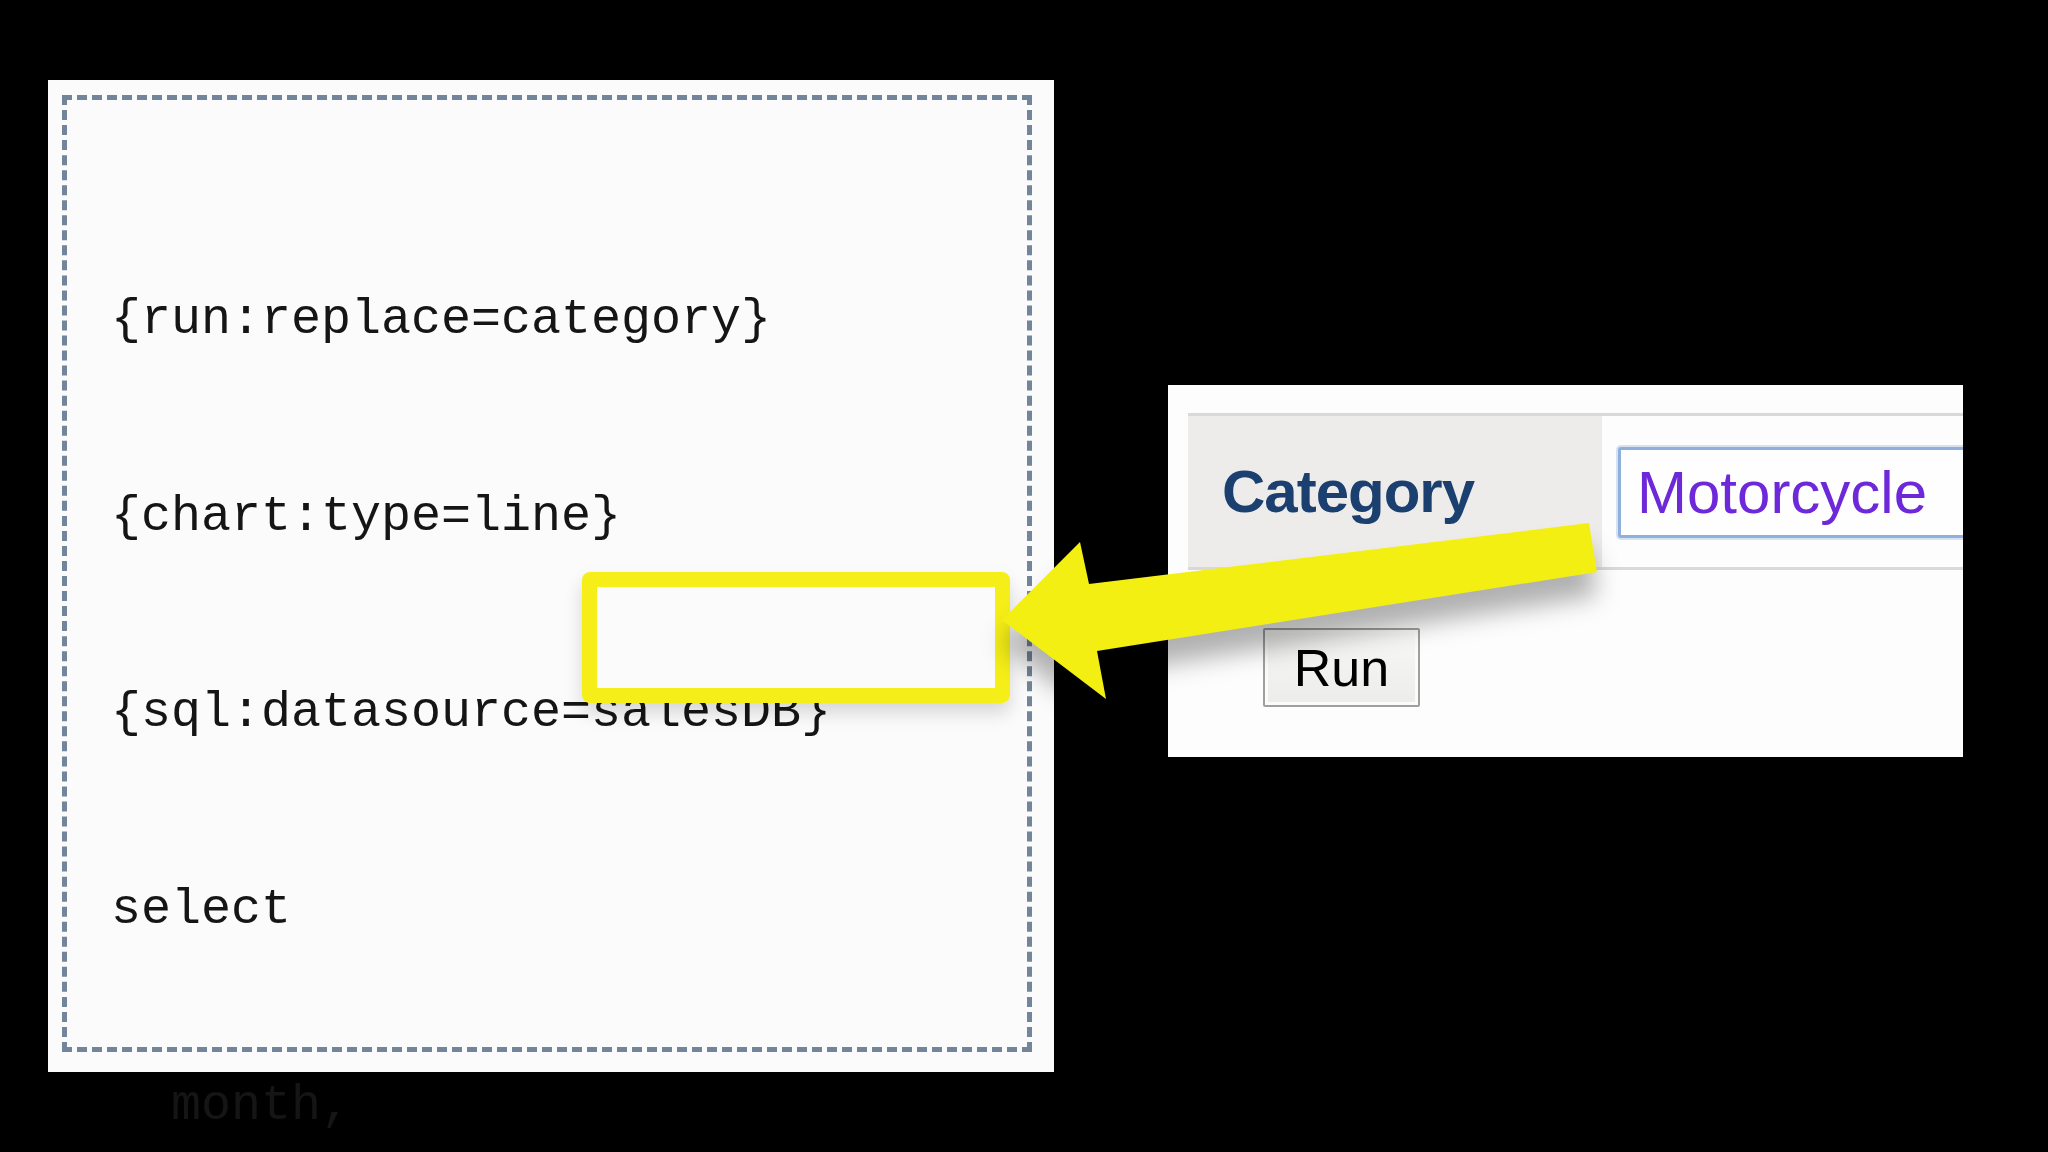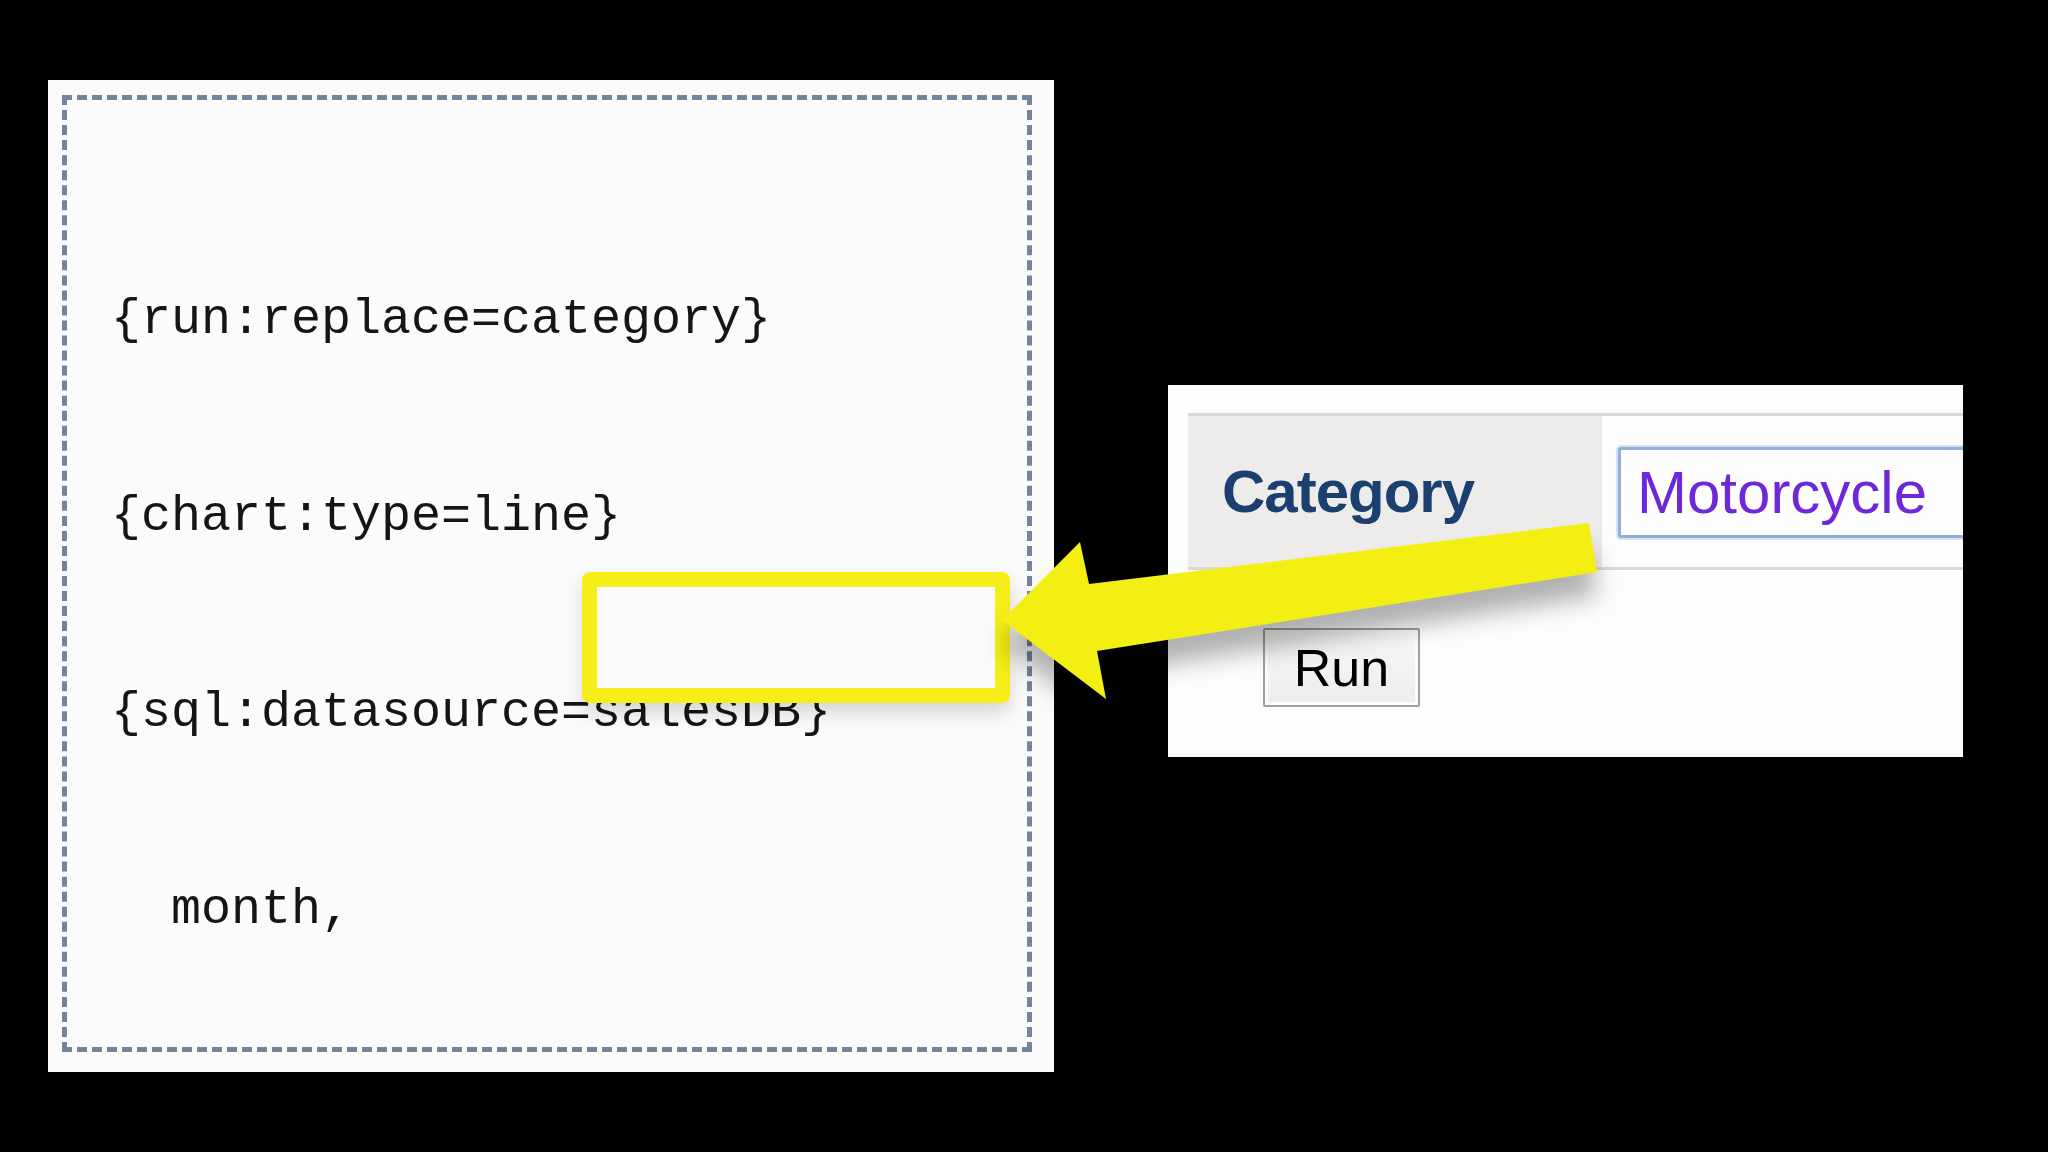--- a/index.html
+++ b/index.html
@@ -128,20 +128,21 @@
 <body>
 
 <div class="stage">
 
   <section class="code-panel">
     <div class="dashed-frame"></div>
     <div class="code-block">
       <div class="code-line">{run:replace=category}</div>
       <div class="code-line">{chart:type=line}</div>
       <div class="code-line">{sql:datasource=salesDB}</div>
+      <div class="code-line">select</div>
       <div class="code-line">  month,</div>
       
       
       
       
       
       
       
       
     </div>

